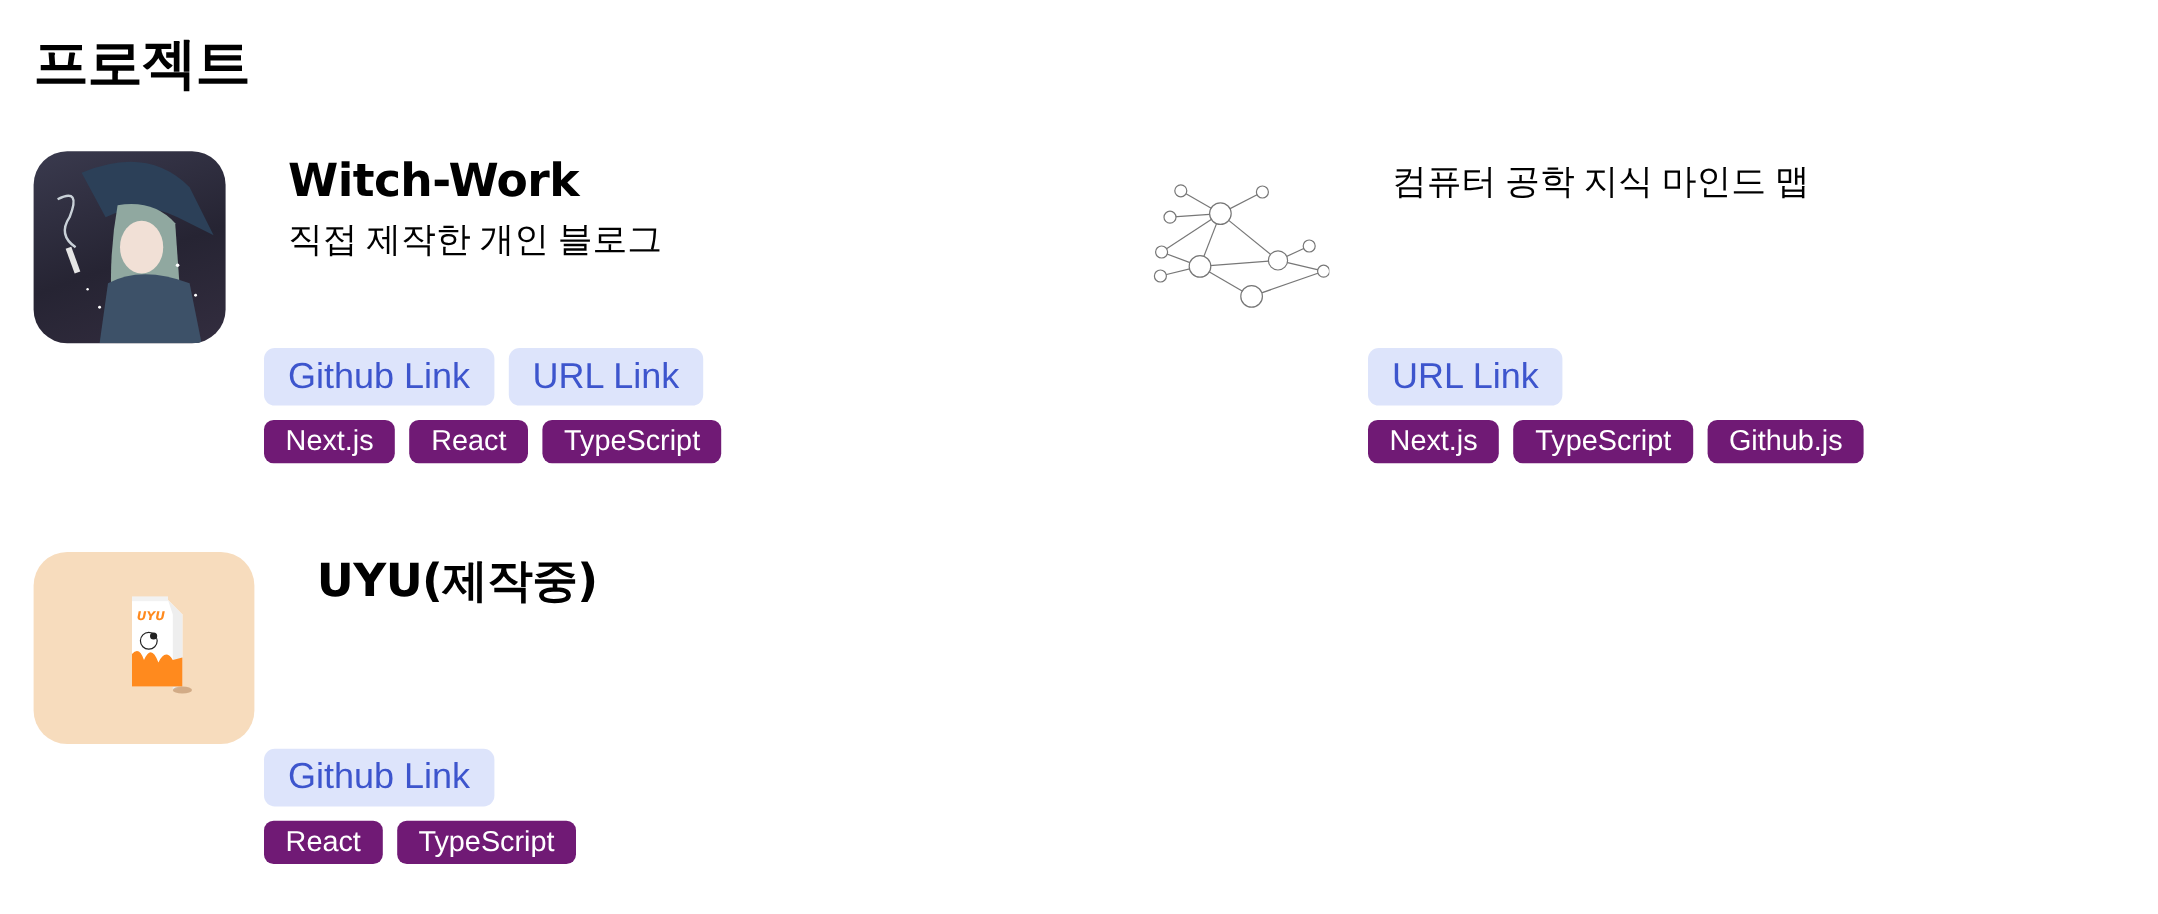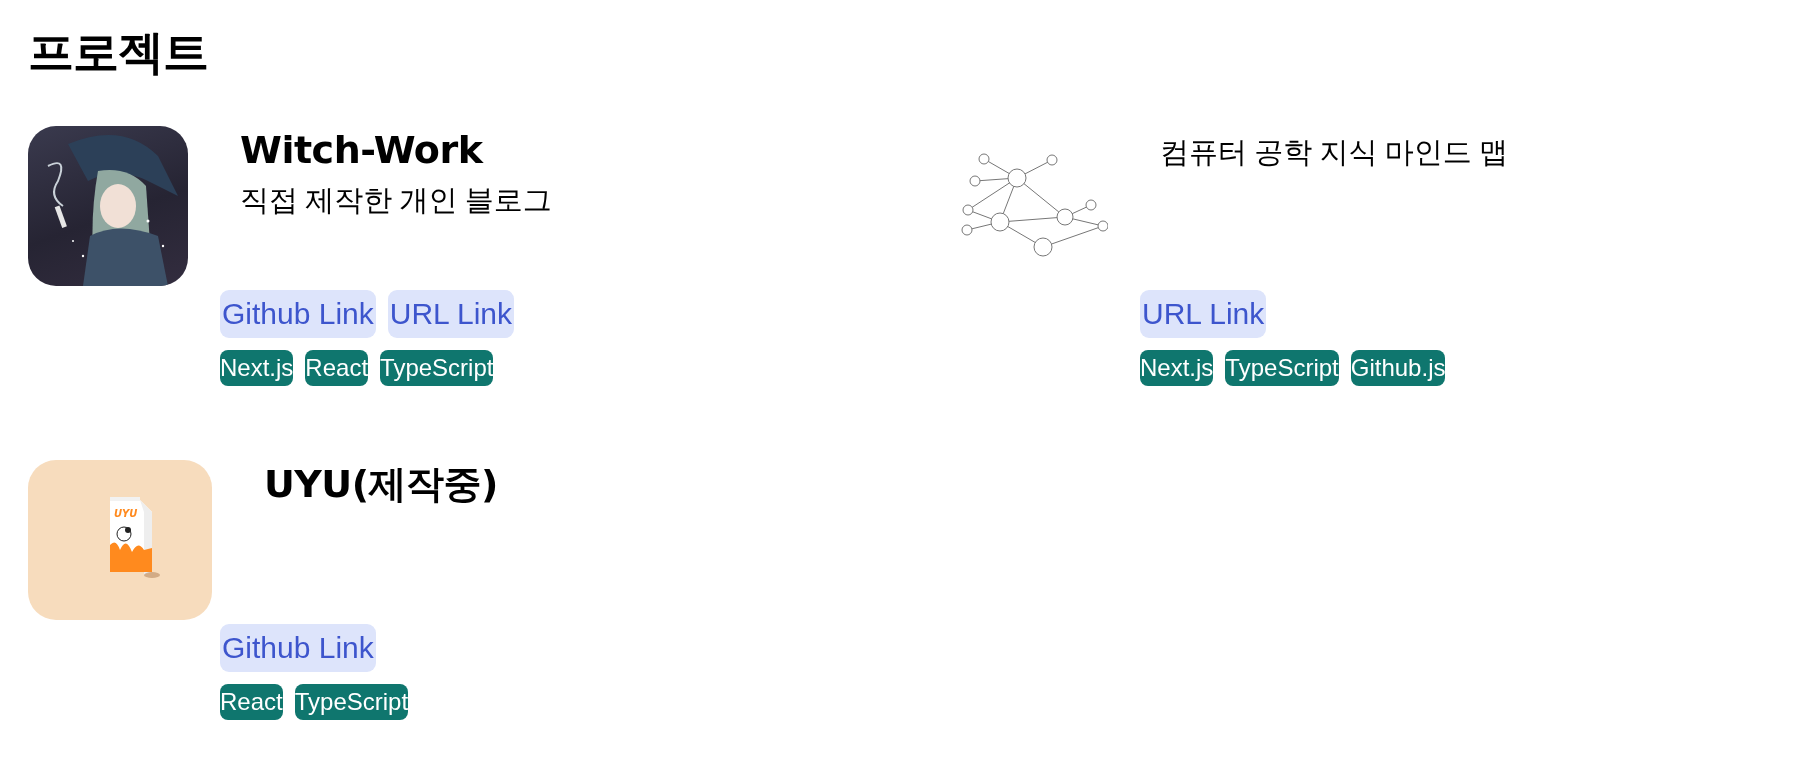--- a/index.html
+++ b/index.html
@@ -4,23 +4,23 @@
 <style>
   html, body { margin:0; padding:0; background:#ffffff; }
   body { width:1798px; height:762px; overflow:hidden; font-family:"Liberation Sans","DejaVu Sans",sans-serif; color:#000; position:relative; }
   .page-title { position:absolute; left:28px; top:22px; margin:0; font-size:46px; font-weight:700; letter-spacing:-1px; font-family:"DejaVu Sans",sans-serif; }
   .project { position:absolute; display:flex; }
   .thumb { width:160px; height:160px; border-radius:28px; overflow:hidden; flex:none; position:relative; }
   .info { margin-left:52px; }
   .name { font-size:38px; font-weight:700; margin:0; line-height:48px; letter-spacing:-0.5px; font-family:"DejaVu Sans",sans-serif; }
   .desc { font-size:29px; margin:6px 0 0 0; line-height:40px; font-family:Liberation Serif, serif; }
   .links { display:flex; gap:12px; margin-top:0; position:absolute; }
-  .link { background:#dde4fb; color:#3d55cd; font-size:30px; line-height:48px; padding:0 2px; border-radius:9px; text-decoration:none; cursor:pointer; }
+  .link { background:#dde4fb; color:#3d55cd; font-size:30px; line-height:48px; padding:0 20px; border-radius:9px; text-decoration:none; cursor:pointer; }
   .tags { display:flex; gap:12px; position:absolute; }
-  .tag { background:#0f766e; color:#fff; font-size:24px; line-height:36px; padding:0 0; border-radius:8px; }
+  .tag { background:#701a75; color:#fff; font-size:24px; line-height:36px; padding:0 18px; border-radius:8px; }
 </style>
 </head>
 <body>
 
 <h1 class="page-title">프로젝트</h1>
 
 <div class="project" style="left:28px; top:126px; width:860px; height:280px;">
   <div class="thumb" style="background:linear-gradient(160deg,#3a3a4e 0%,#262433 55%,#332d3f 100%);">
     <svg width="160" height="160" viewBox="0 0 160 160">
       <path d="M40 18 Q95 -5 130 30 L150 70 L120 55 Q90 40 60 55 Z" fill="#2c4058"></path>

